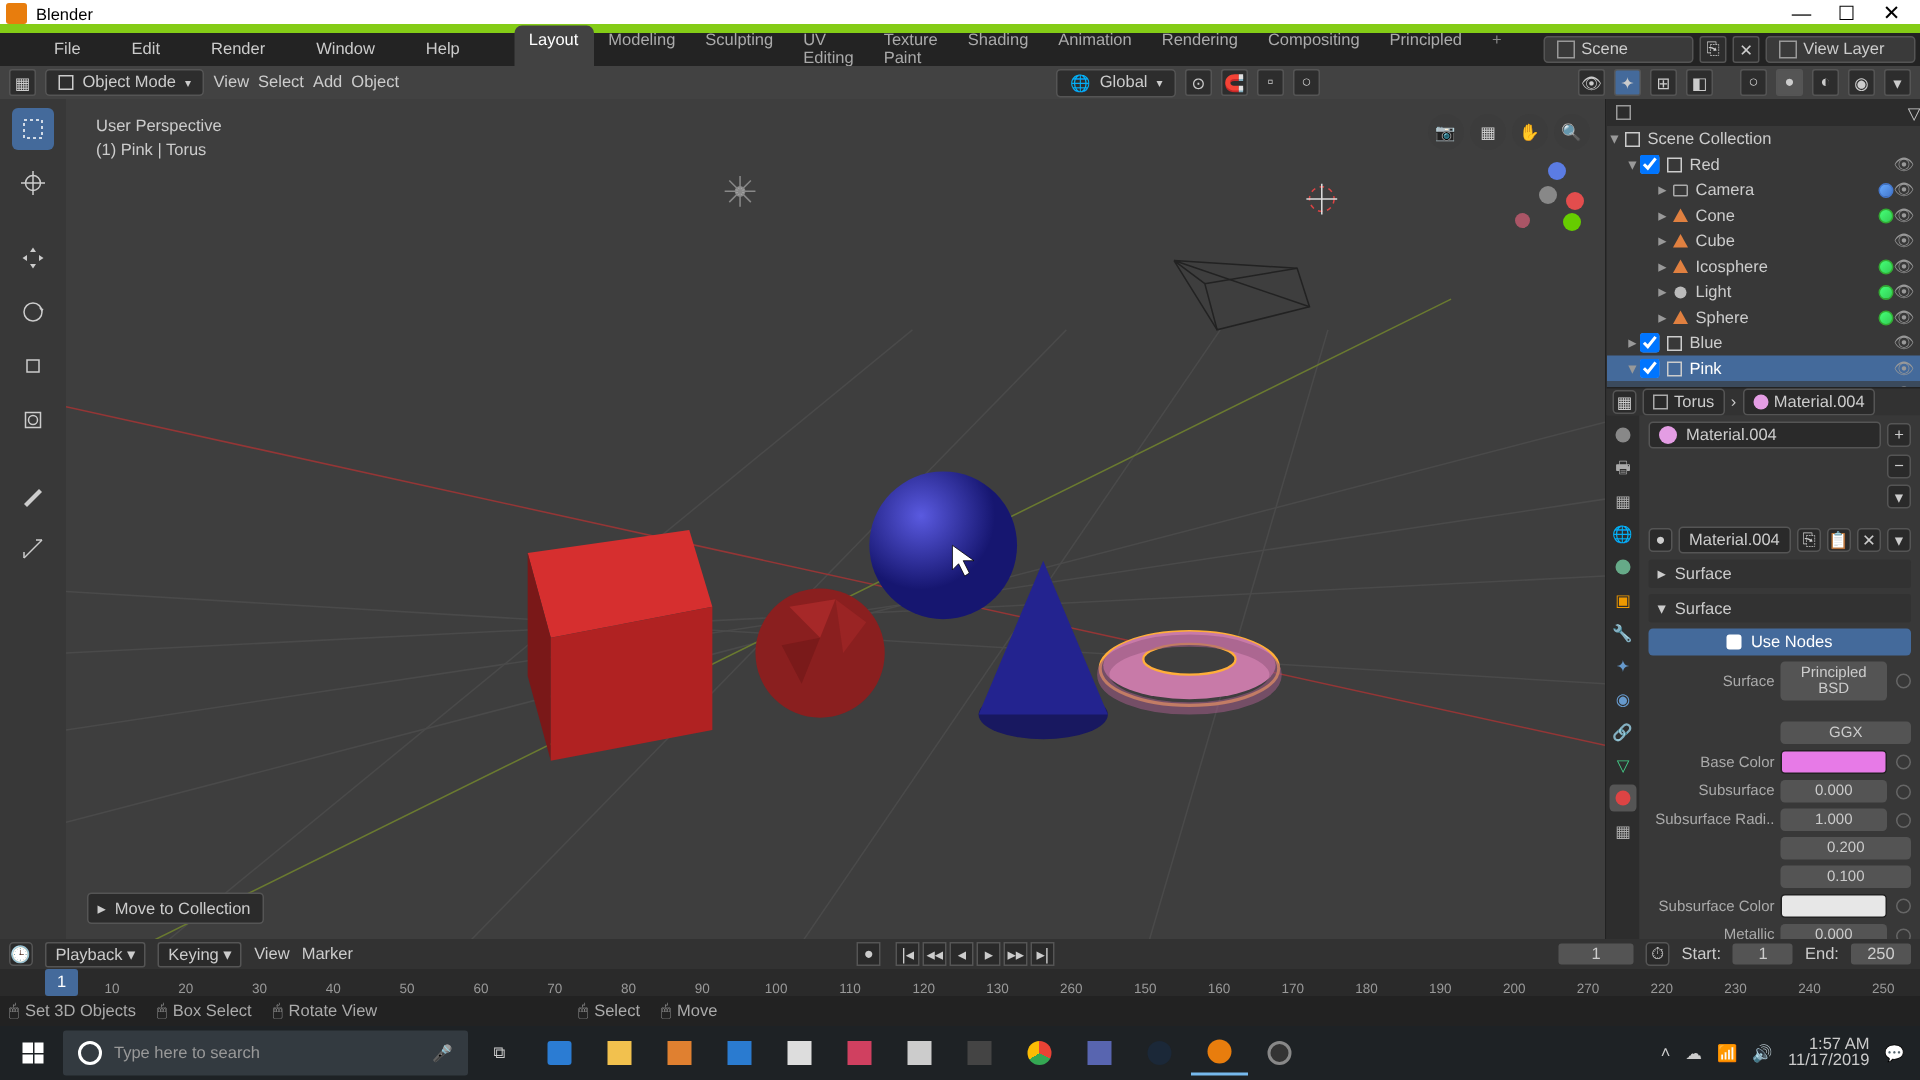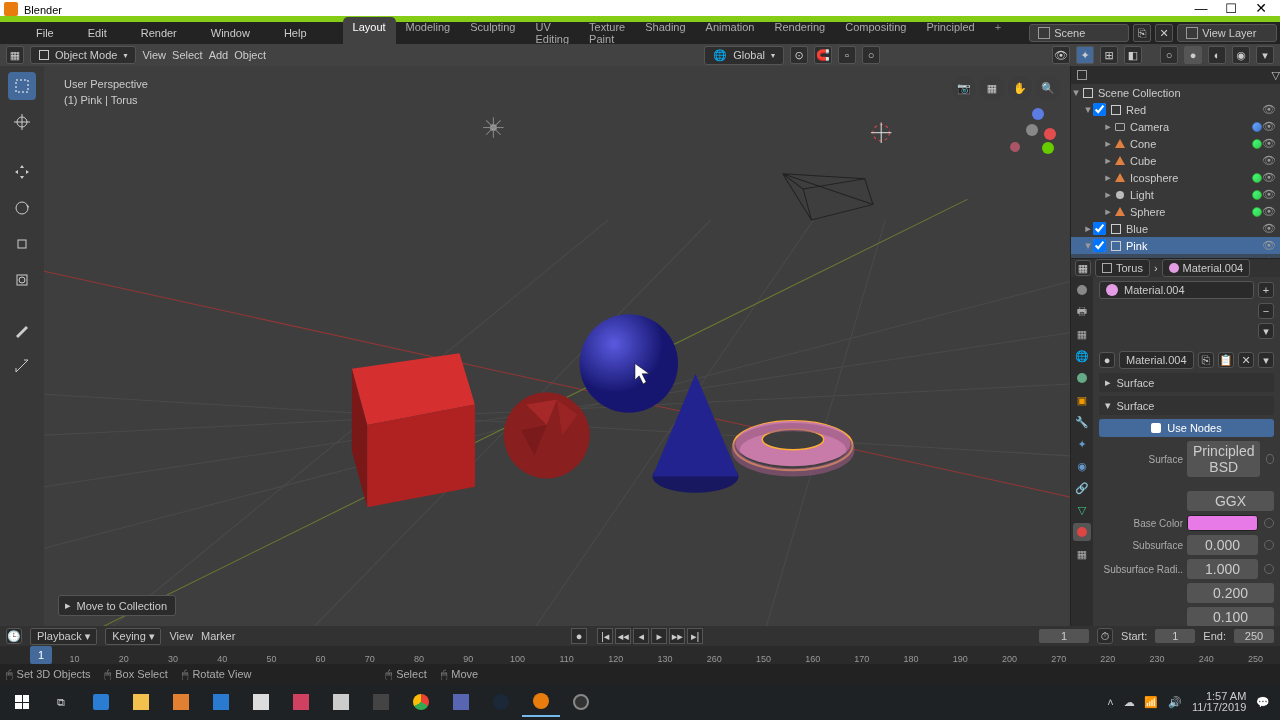--- a/index.html
+++ b/index.html
@@ -71,21 +71,21 @@
 .ptab.active { background:#555; }
 .ptab .dot { width:10px; height:10px; border-radius:50%; }
 .propbody { flex:1; overflow:auto; background:#383838; padding:4px 6px; display:flex; flex-direction:column; gap:4px;}
 .prow { display:flex; align-items:center; gap:4px; }
 .pfield { flex:1; background:#2a2a2a; border:1px solid #555; border-radius:3px; padding:2px 6px;}
 .psq { width:16px; height:16px; background:#2a2a2a; border:1px solid #555; border-radius:3px; display:flex; align-items:center; justify-content:center; cursor:pointer;}
 .panelh { background:#323232; padding:3px 6px; display:flex; align-items:center; gap:6px; border-radius:2px; cursor:pointer;}
 .btn-wide { background:#446a9b; color:#fff; text-align:center; padding:3px; border-radius:3px; display:flex; align-items:center; justify-content:center; gap:6px;}
 .kv { display:flex; align-items:center; gap:4px;}
 .kv .klabel { flex: 0 0 84px; text-align:right; color:#aaa; font-size:10px;}
-.kv .kval { flex:1; background:#545454; border-radius:3px; padding:2px 6px; text-align:center; font-size:14px;}
+.kv .kval { flex:1; background:#545454; border-radius:3px; padding:2px 6px; text-align:center; font-size:10px;}
 .kv .kval.sel { background:#446a9b; color:#fff;}
 .kv .kcircle { width:10px; height:10px; border:1px solid #666; border-radius:50%; margin-left:2px;}
 .swatch { flex:1; height:16px; border-radius:3px; border:1px solid #222;}
 
 .timeline { height: 38px; background: #323232; display:flex; flex-direction:column;}
 .tl-top { height: 20px; display:flex; align-items:center; padding:0 6px; gap:8px;}
 .tl-dd { background:#2a2a2a; border:1px solid #555; border-radius:2px; padding:1px 6px;}
 .play-grp { display:flex; align-items:center; gap:2px; margin:0 auto;}
 .pbtn { width:16px; height:16px; background:#2a2a2a; border:1px solid #555; display:flex; align-items:center; justify-content:center;}
 .numbox { background:#545454; border-radius:2px; padding:1px 8px; text-align:center;}
@@ -681,20 +681,25 @@
 
 <div class="taskbar">
   <div class="tb-start">
       <div class="tb-win">
         <div></div>
         <div></div>
         <div></div>
         <div></div>
       </div>
     </div>
+  <div class="tb-search">
+    <span class="tb-circle"></span>
+    <span>Type here to search</span>
+    <span style="margin-left:auto">🎤</span>
+  </div>
   <div class="tb-item">
       <span>⧉</span>
     </div>
   <div class="tb-item">
       <span class="ico" style="background:#2b7cd3;border-radius:2px"></span>
     </div>
   <div class="tb-item">
       <span class="ico" style="background:#f2c14e"></span>
     </div>
   <div class="tb-item">

